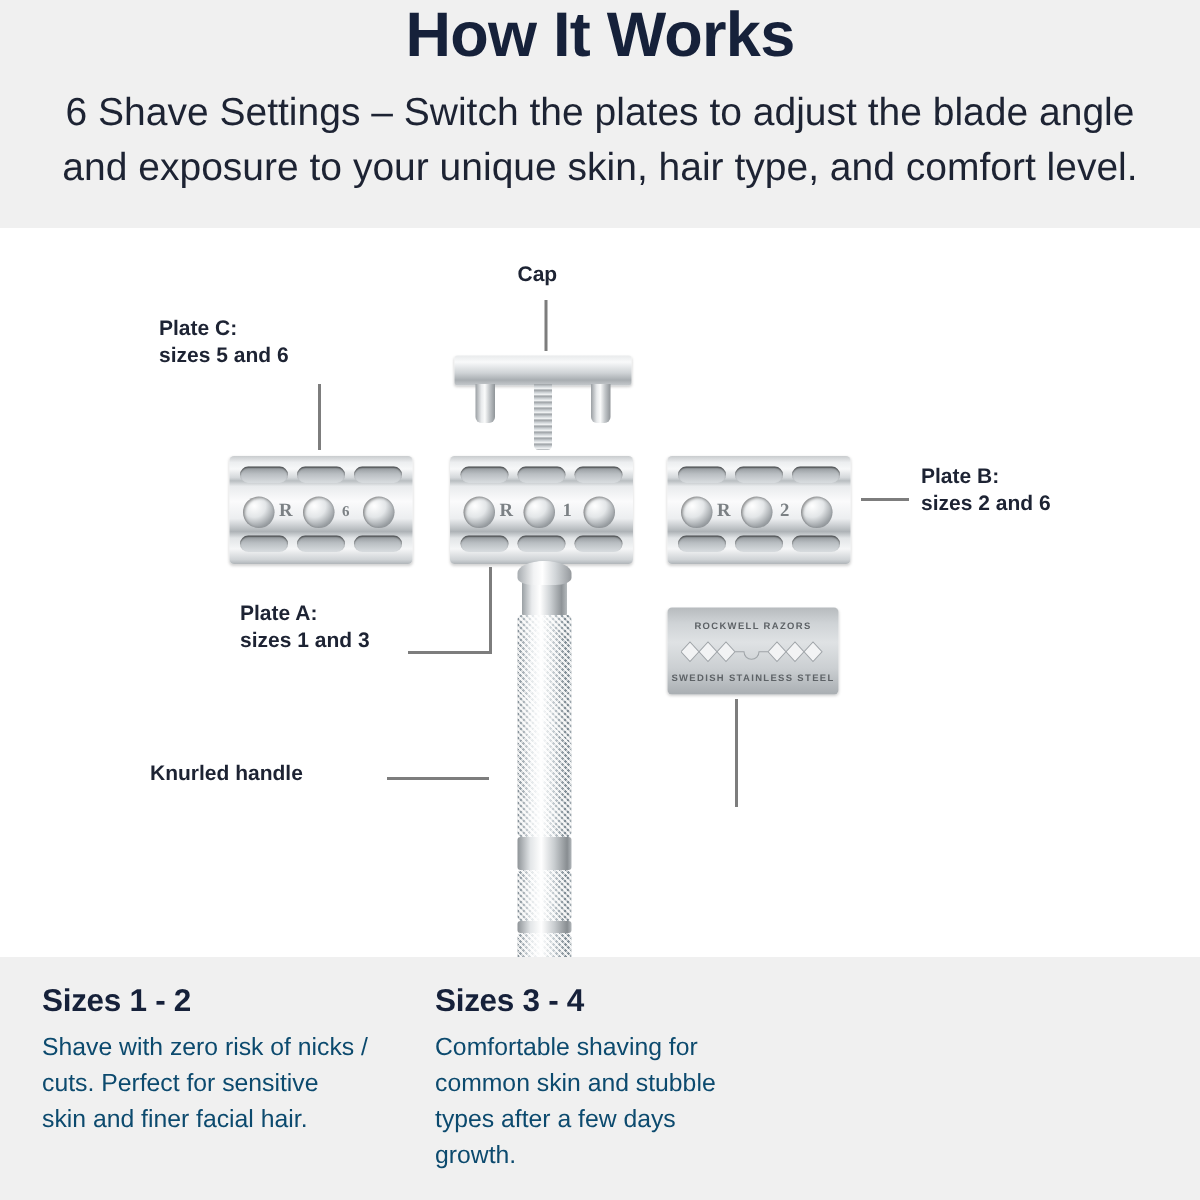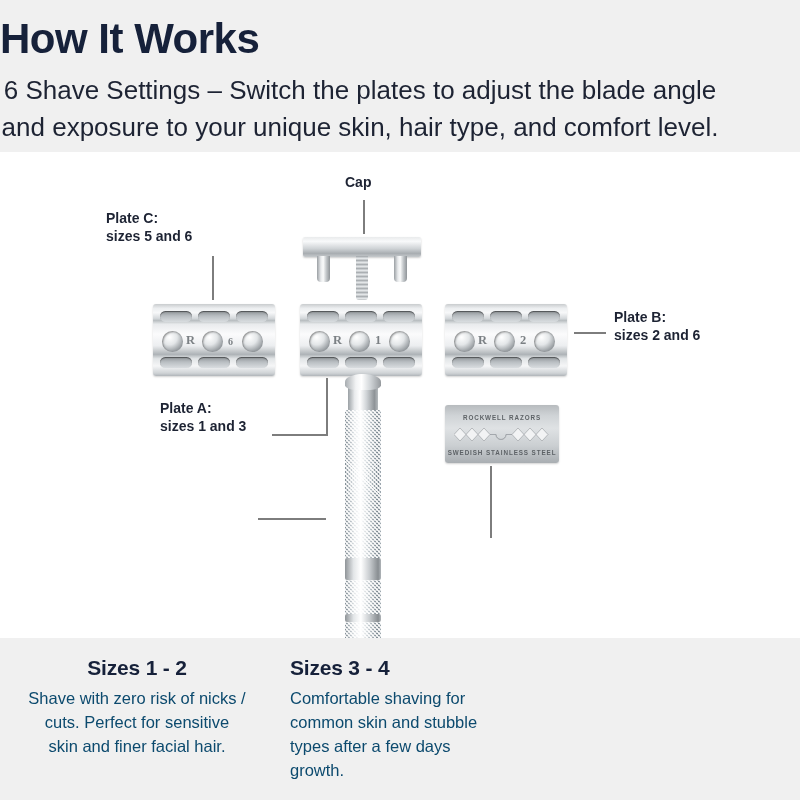--- a/index.html
+++ b/index.html
@@ -10,22 +10,22 @@
     color:#1d2333;
     overflow:hidden;
     position:relative;
   }
   .page{position:relative;width:800px;height:800px;}
 
   
   .header{
     position:absolute;left:0;top:0;width:800px;height:152px;
     background:#f0f0f0;
-    display:flex;flex-direction:column;
-    box-sizing:border-box;padding-top:16px;
+    display:flex;flex-direction:column;align-items:center;
+    box-sizing:border-box;
   }
   .title{
     font-size:42px;font-weight:bold;letter-spacing:-0.5px;
     color:#16213a;line-height:1.1;margin:0 0 10px 0;
   }
   .subtitle{
     font-size:26px;line-height:1.42;color:#1d2333;
     text-align:center;max-width:720px;font-weight:400;
   }
 
@@ -255,20 +255,21 @@
       <div class="neck"></div>
       <div class="flare"></div>
       <div class="knurl" style="left:9px;top:36px;width:36px;height:148px;"></div>
       <div class="polish" style="left:9px;top:184px;width:36px;height:22px;"></div>
       <div class="knurl" style="left:9px;top:206px;width:36px;height:34px;"></div>
       <div class="polish" style="left:9px;top:240px;width:36px;height:8px;"></div>
       <div class="knurl" style="left:9px;top:248px;width:36px;height:46px;"></div>
       <div class="polish" style="left:11px;top:294px;width:32px;height:8px;border-radius:0 0 6px 6px;"></div>
     </div>
 
+    <div class="lbl sz17" style="left:100px;top:355px;">Knurled handle</div>
     <div class="leader h" style="left:258px;top:366px;width:68px;"></div>
 
     <div class="blade" style="left:445px;top:253px;">
       <div class="btxt" style="top:9px;">ROCKWELL RAZORS</div>
       <div class="bslot">
         <svg width="96" height="17" viewBox="0 0 96 17">
           <path d="M0 8.5 L6 2 L12 8.5 L18 2 L24 8.5 L30 2 L36 8.5
                    L42 8.5 a5 5 0 1 0 10 0 L58 8.5
                    L64 2 L70 8.5 L76 2 L82 8.5 L88 2 L94 8.5
                    L88 15 L82 8.5 L76 15 L70 8.5 L64 15 L58 8.5
@@ -277,21 +278,21 @@
         </svg>
       </div>
       <div class="btxt" style="top:44px;">SWEDISH STAINLESS STEEL</div>
     </div>
 
     <div class="leader v" style="left:490px;top:314px;height:72px;"></div>
 
   </div>
 
   <div class="footer">
-    <div class="col" style="left:28px;text-align:center;">
+    <div class="col" style="left:28px;">
       <h3>Sizes 1 - 2</h3>
       <p>Shave with zero risk of nicks / cuts. Perfect for sensitive skin and finer facial hair.</p>
     </div>
     <div class="col" style="left:290px;">
       <h3>Sizes 3 - 4</h3>
       <p>Comfortable shaving for common skin and stubble types after a few days growth.</p>
     </div>
   </div>
 
 </div>

